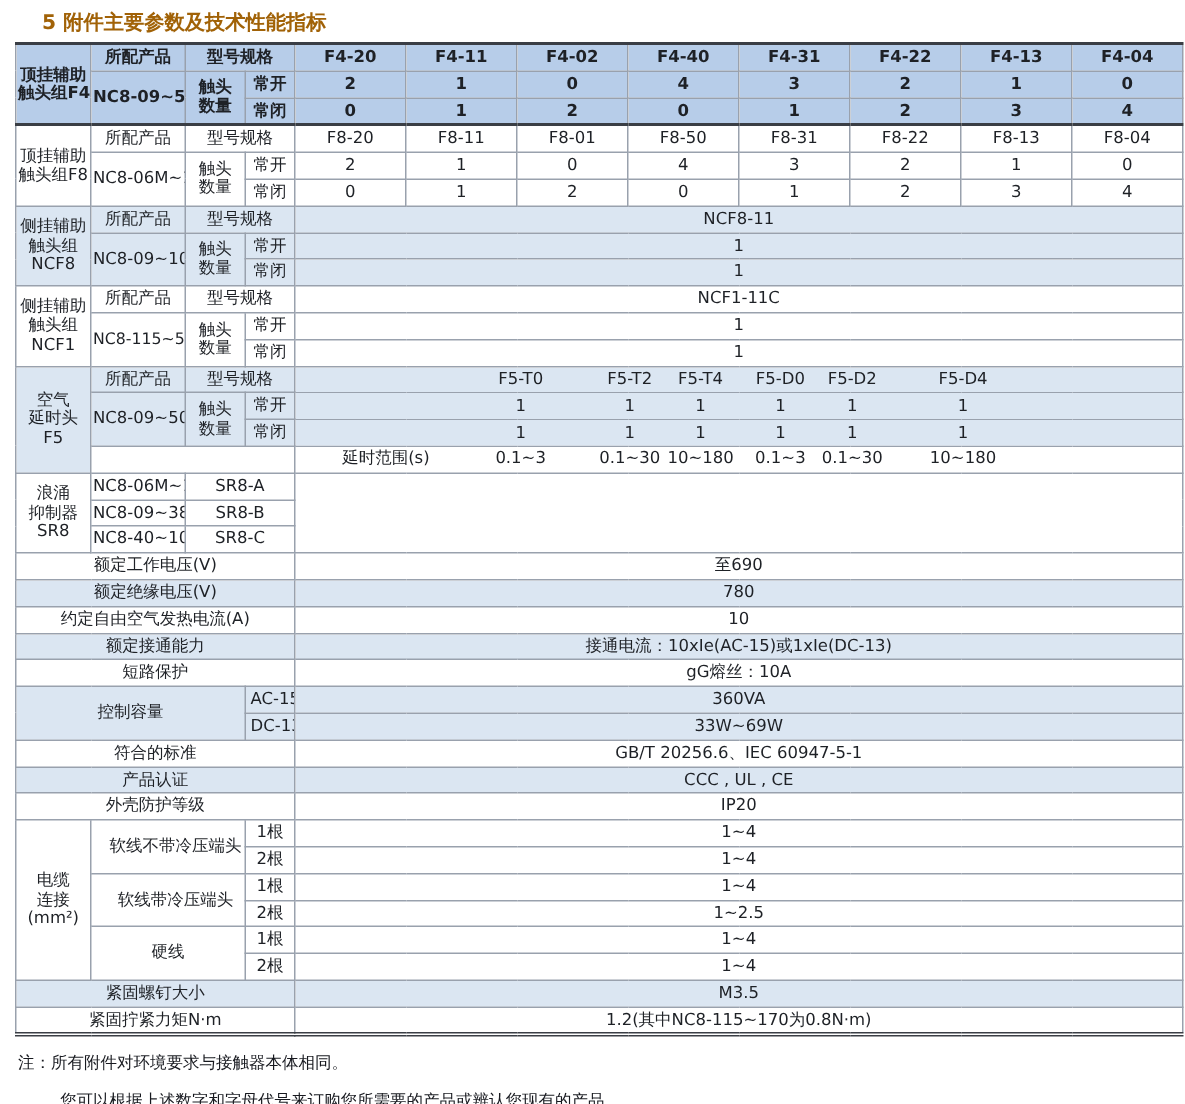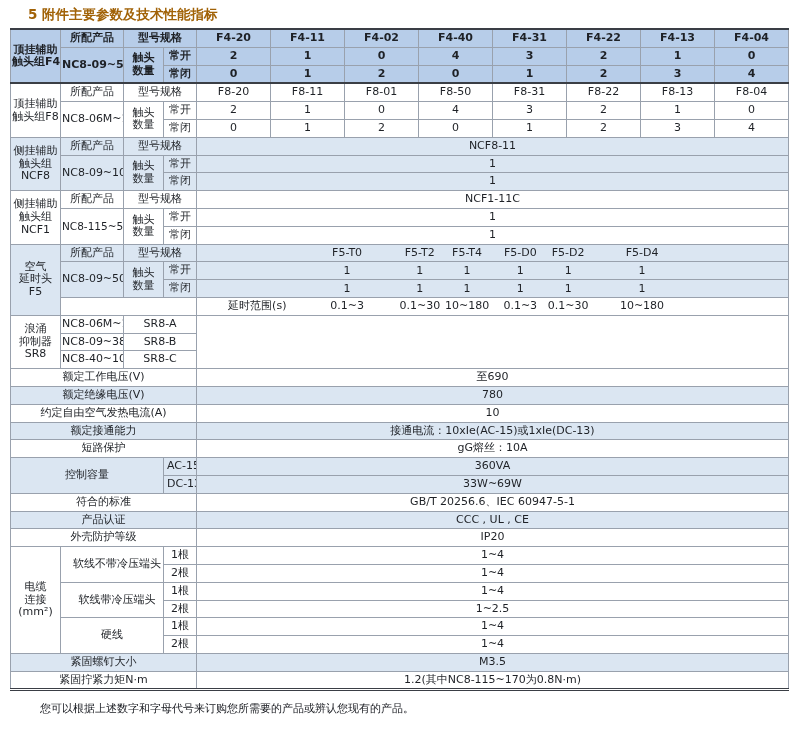--- a/index.html
+++ b/index.html
@@ -337,15 +337,16 @@
       <td colspan="8">M3.5</td>
     </tr>
     <tr>
       <td colspan="4" class="lft">紧固拧紧力矩N·m</td>
       <td colspan="8">1.2(其中NC8-115~170为0.8N·m)</td>
     </tr>
   </tbody>
     </table>
 
   <div class="notes">
+    <div class="note1">注：所有附件对环境要求与接触器本体相同。</div>
     <div class="note2">您可以根据上述数字和字母代号来订购您所需要的产品或辨认您现有的产品。</div>
   </div>
 </div>
 
 </body></html>

